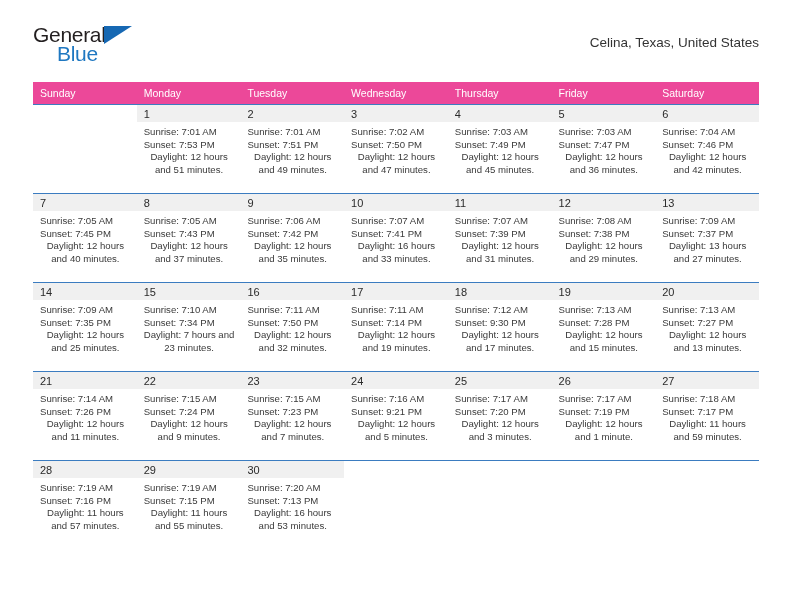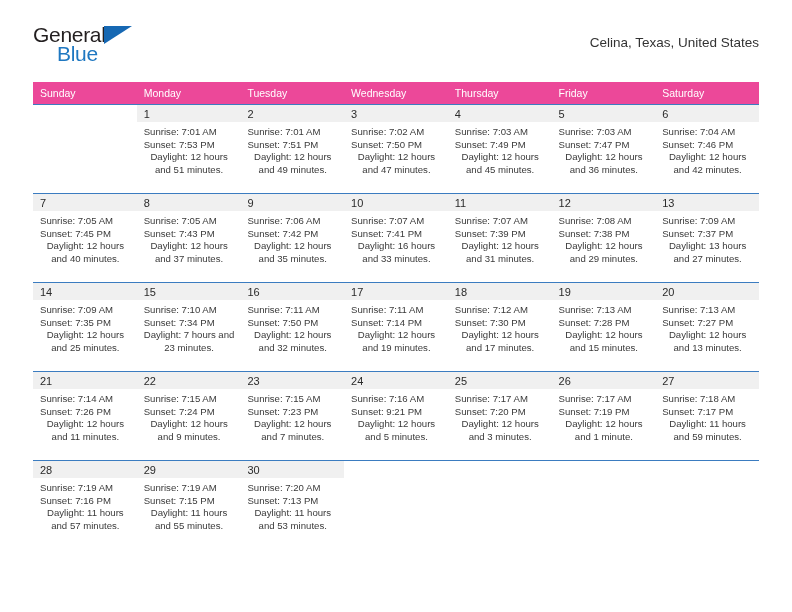--- a/index.html
+++ b/index.html
@@ -312,21 +312,21 @@
             <div class="cell-body">
               <div>Sunrise: 7:11 AM</div>
               <div>Sunset: 7:14 PM</div>
               <div class="daylight">Daylight: 12 hours and 19 minutes.</div>
             </div>
           </td>
           <td class="day-cell">
             <div class="daynum">18</div>
             <div class="cell-body">
               <div>Sunrise: 7:12 AM</div>
-              <div>Sunset: 7:30 PM</div>
+              <div>Sunset: 9:30 PM</div>
               <div class="daylight">Daylight: 12 hours and 17 minutes.</div>
             </div>
           </td>
           <td class="day-cell">
             <div class="daynum">19</div>
             <div class="cell-body">
               <div>Sunrise: 7:13 AM</div>
               <div>Sunset: 7:28 PM</div>
               <div class="daylight">Daylight: 12 hours and 15 minutes.</div>
             </div>
@@ -413,21 +413,21 @@
               <div>Sunrise: 7:19 AM</div>
               <div>Sunset: 7:15 PM</div>
               <div class="daylight">Daylight: 11 hours and 55 minutes.</div>
             </div>
           </td>
           <td class="day-cell">
             <div class="daynum">30</div>
             <div class="cell-body">
               <div>Sunrise: 7:20 AM</div>
               <div>Sunset: 7:13 PM</div>
-              <div class="daylight">Daylight: 11 hours and 53 minutes.</div>
+              <div class="daylight">Daylight: 16 hours and 53 minutes.</div>
             </div>
           </td>
           <td class="day-cell blank">
             <div class="daynum empty"></div>
             <div class="cell-body">
               <div></div>
               <div></div>
               <div class="daylight"></div>
             </div>
           </td>

